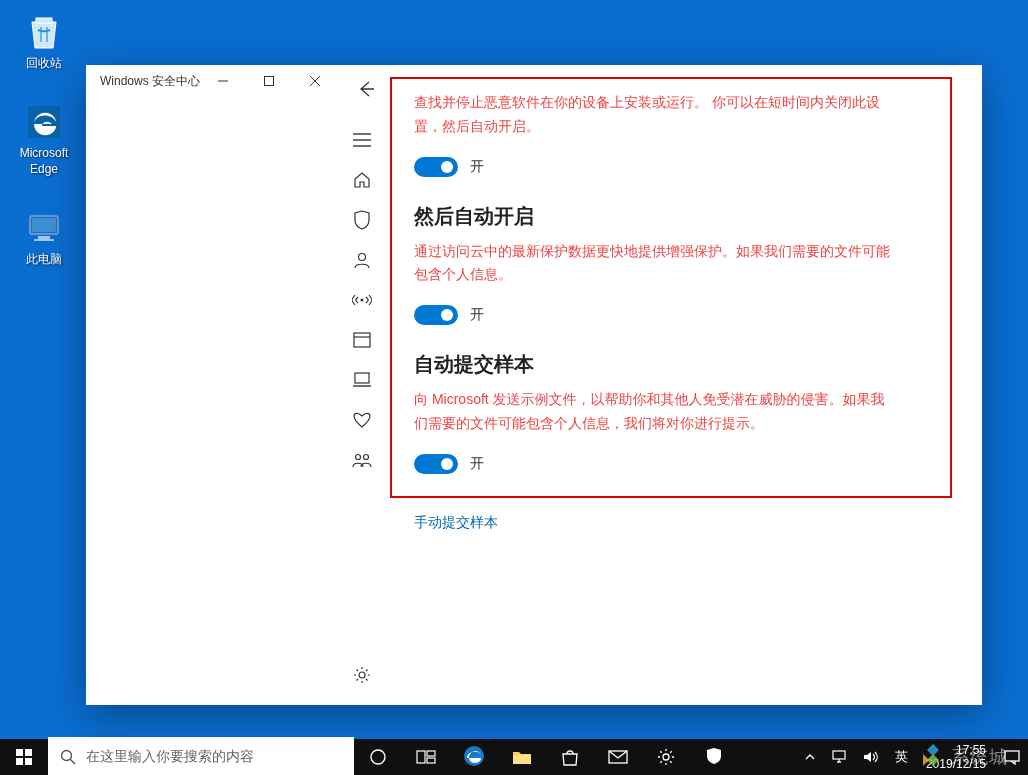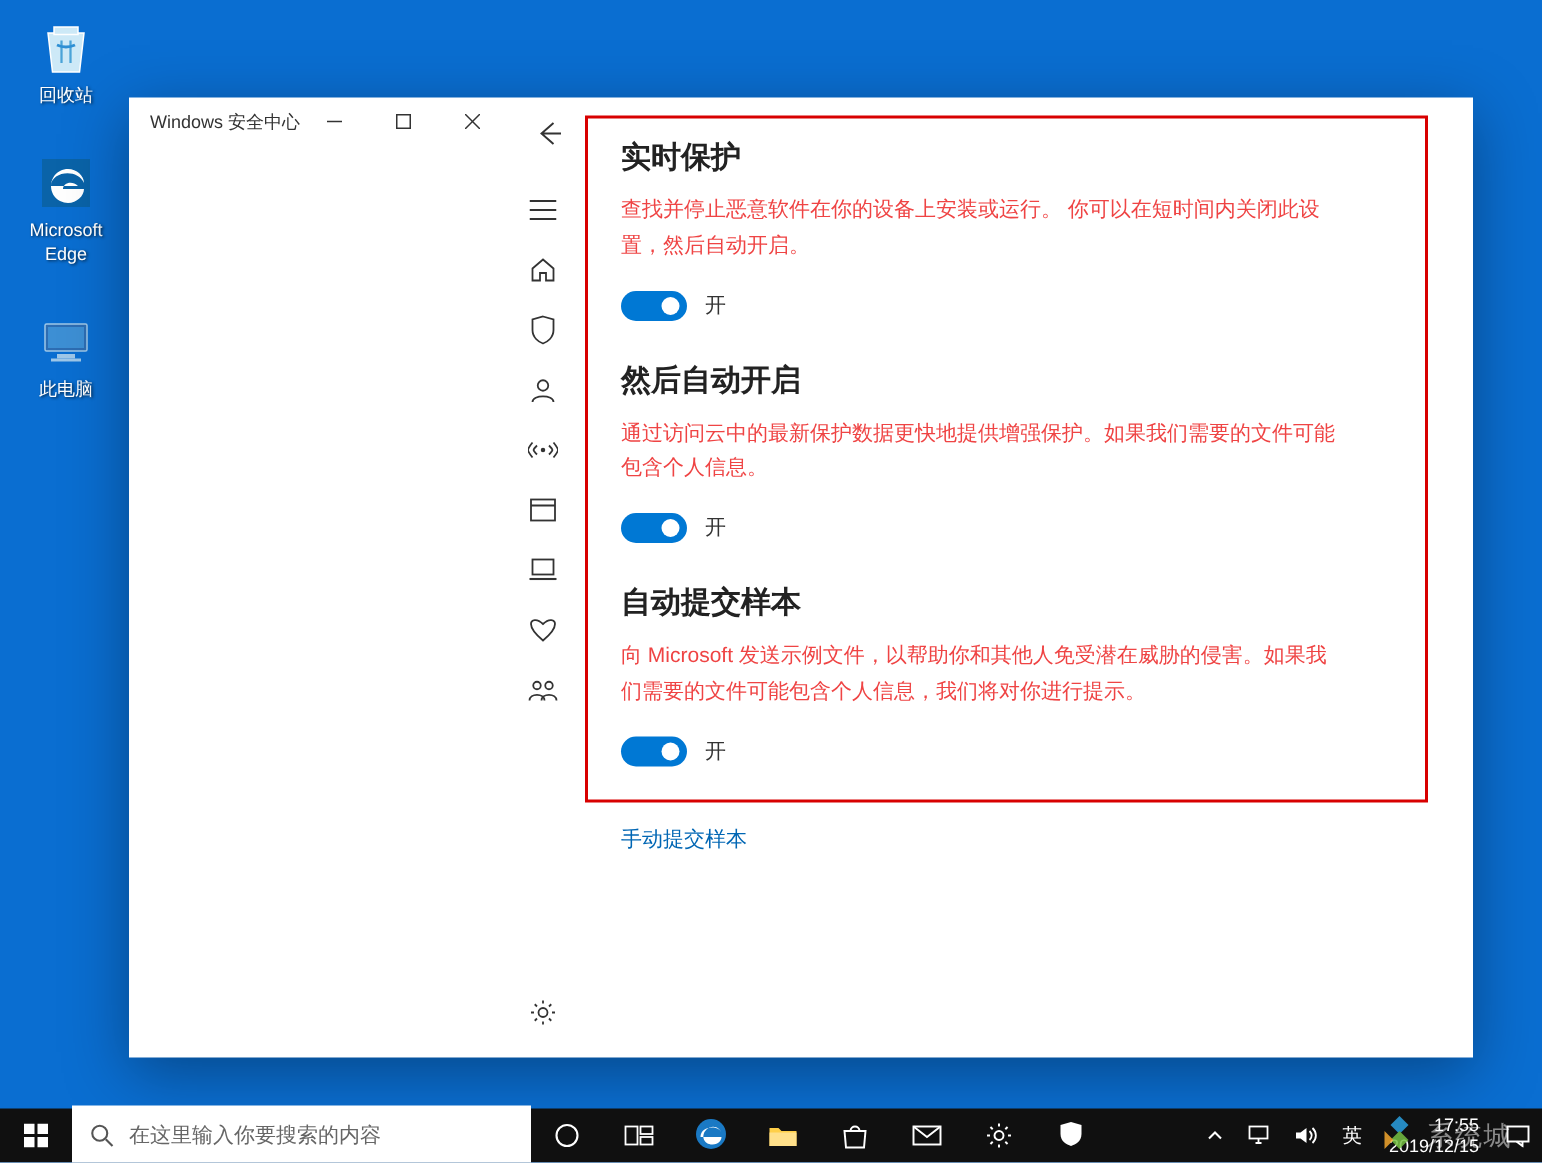--- a/index.html
+++ b/index.html
@@ -181,21 +181,20 @@
               <circle cx="9" cy="9" r="3" fill="none" stroke="#333" stroke-width="1.2"></circle>
               <path d="M9 1 L9 3 M9 15 L9 17 M1 9 L3 9 M15 9 L17 9 M3.5 3.5 L5 5 M13 13 L14.5 14.5 M14.5 3.5 L13 5 M5 13 L3.5 14.5" stroke="#333" stroke-width="1.2"></path>
             </svg>
         </div>
       </div>
 
       <div class="content">
         <div class="red-box">
 
           <div class="section">
-            <h2>实时保护</h2>
             <p>查找并停止恶意软件在你的设备上安装或运行。 你可以在短时间内关闭此设置，然后自动开启。</p>
             <div class="toggle-row">
               <div class="toggle"></div>
               <span class="toggle-label">开</span>
             </div>
           </div>
 
           <div class="section">
             <h2>然后自动开启</h2>
             <p>通过访问云中的最新保护数据更快地提供增强保护。如果我们需要的文件可能包含个人信息。</p>

